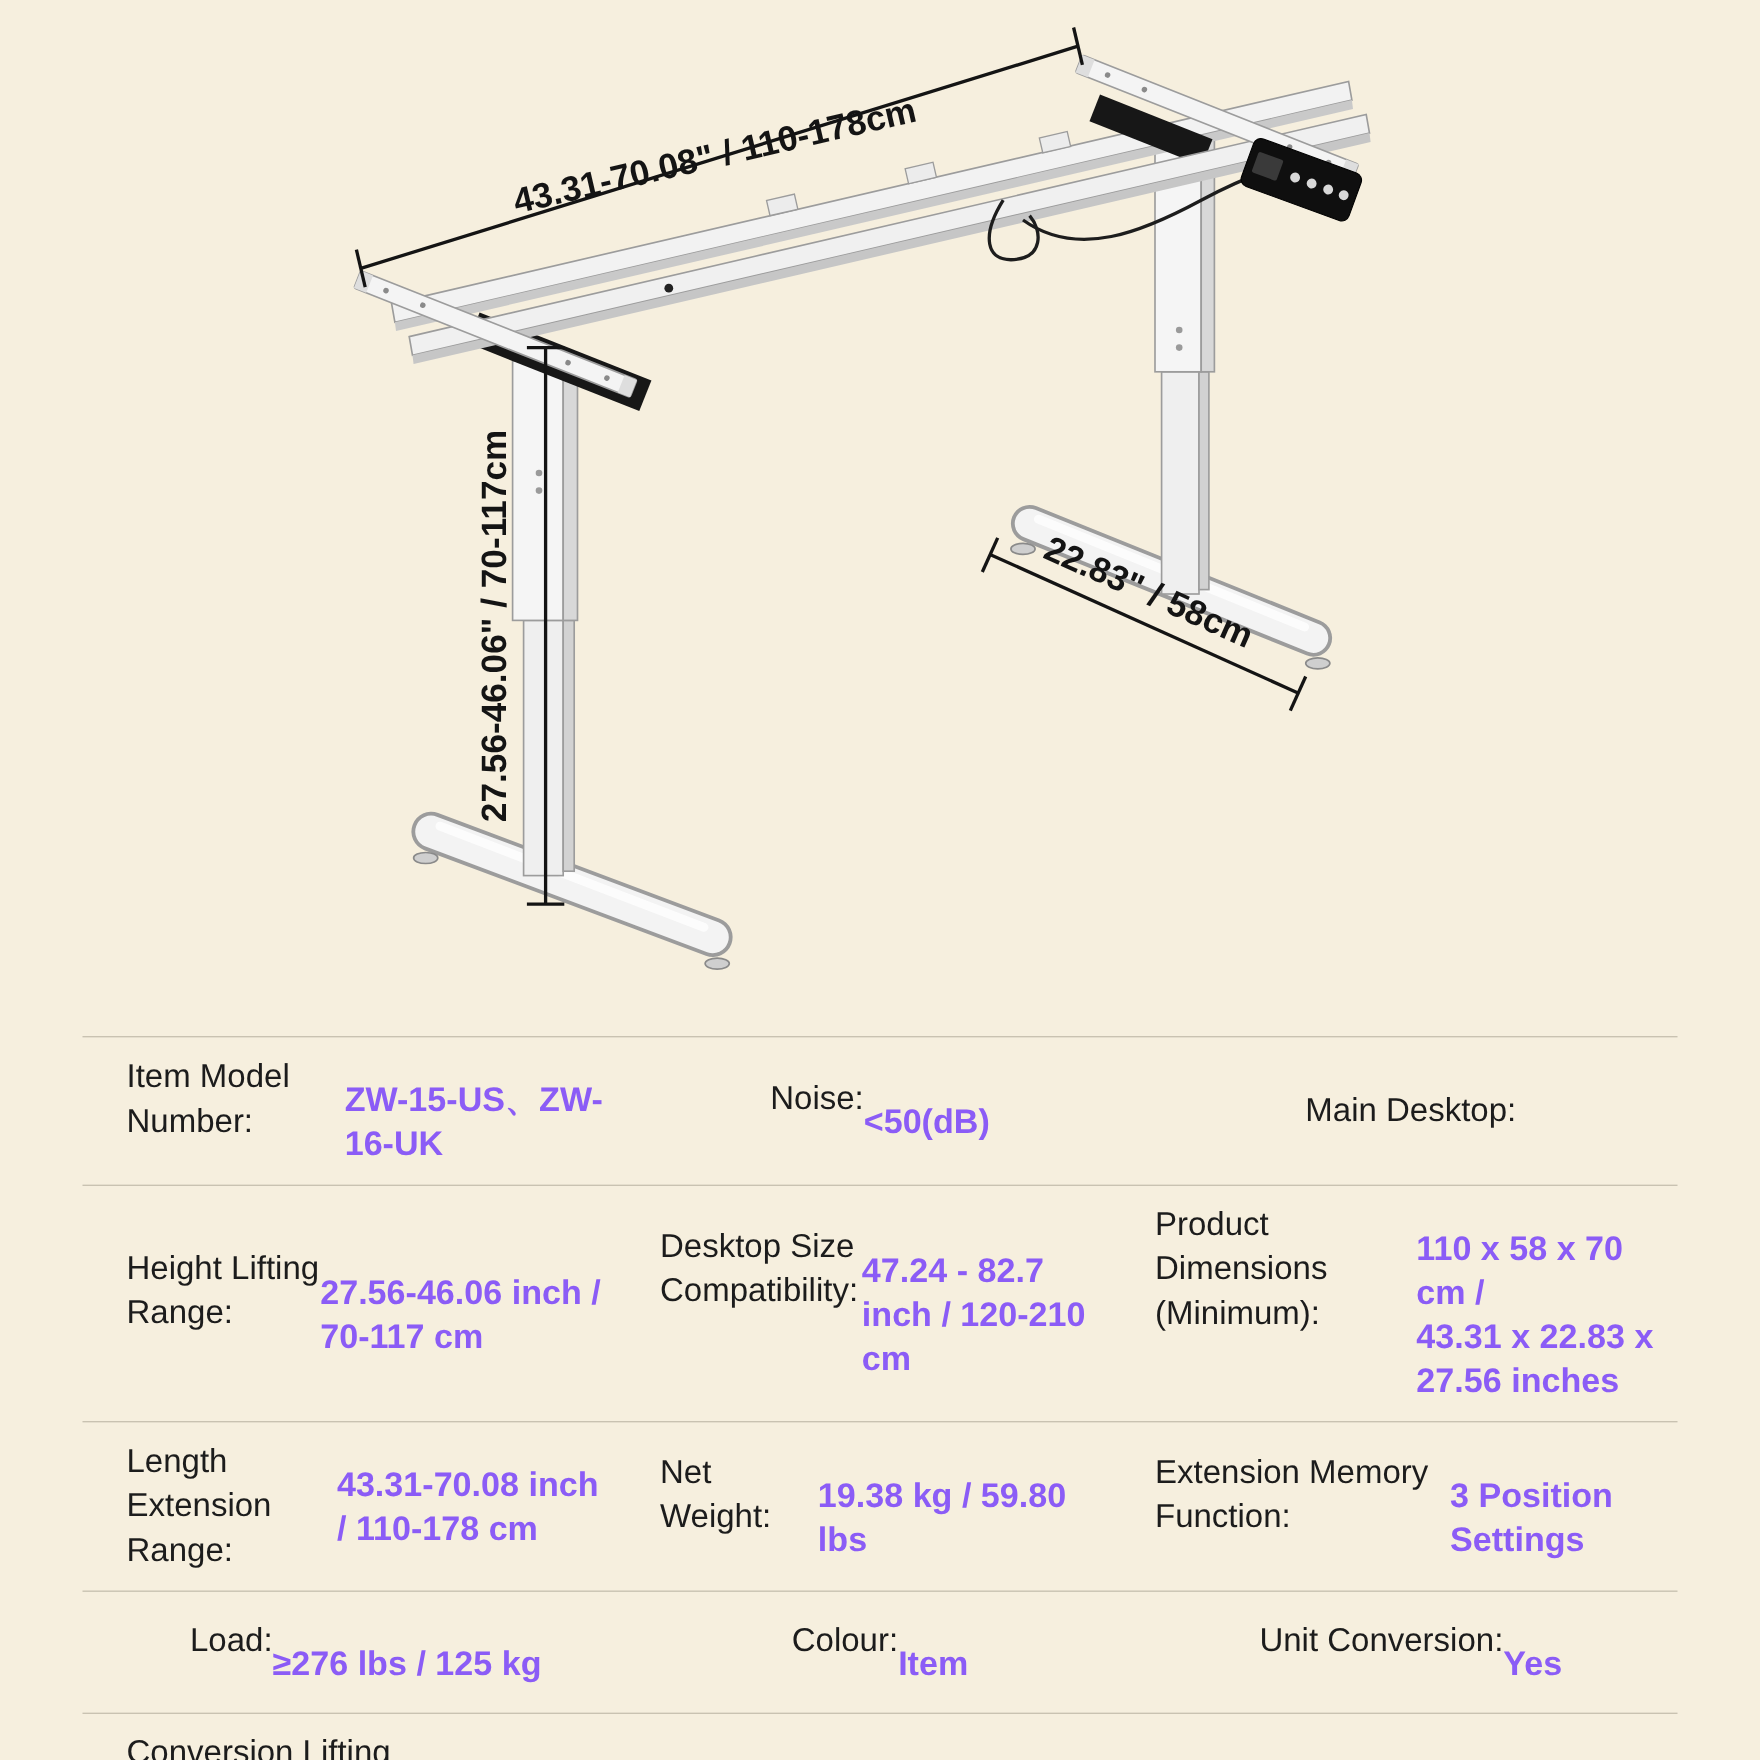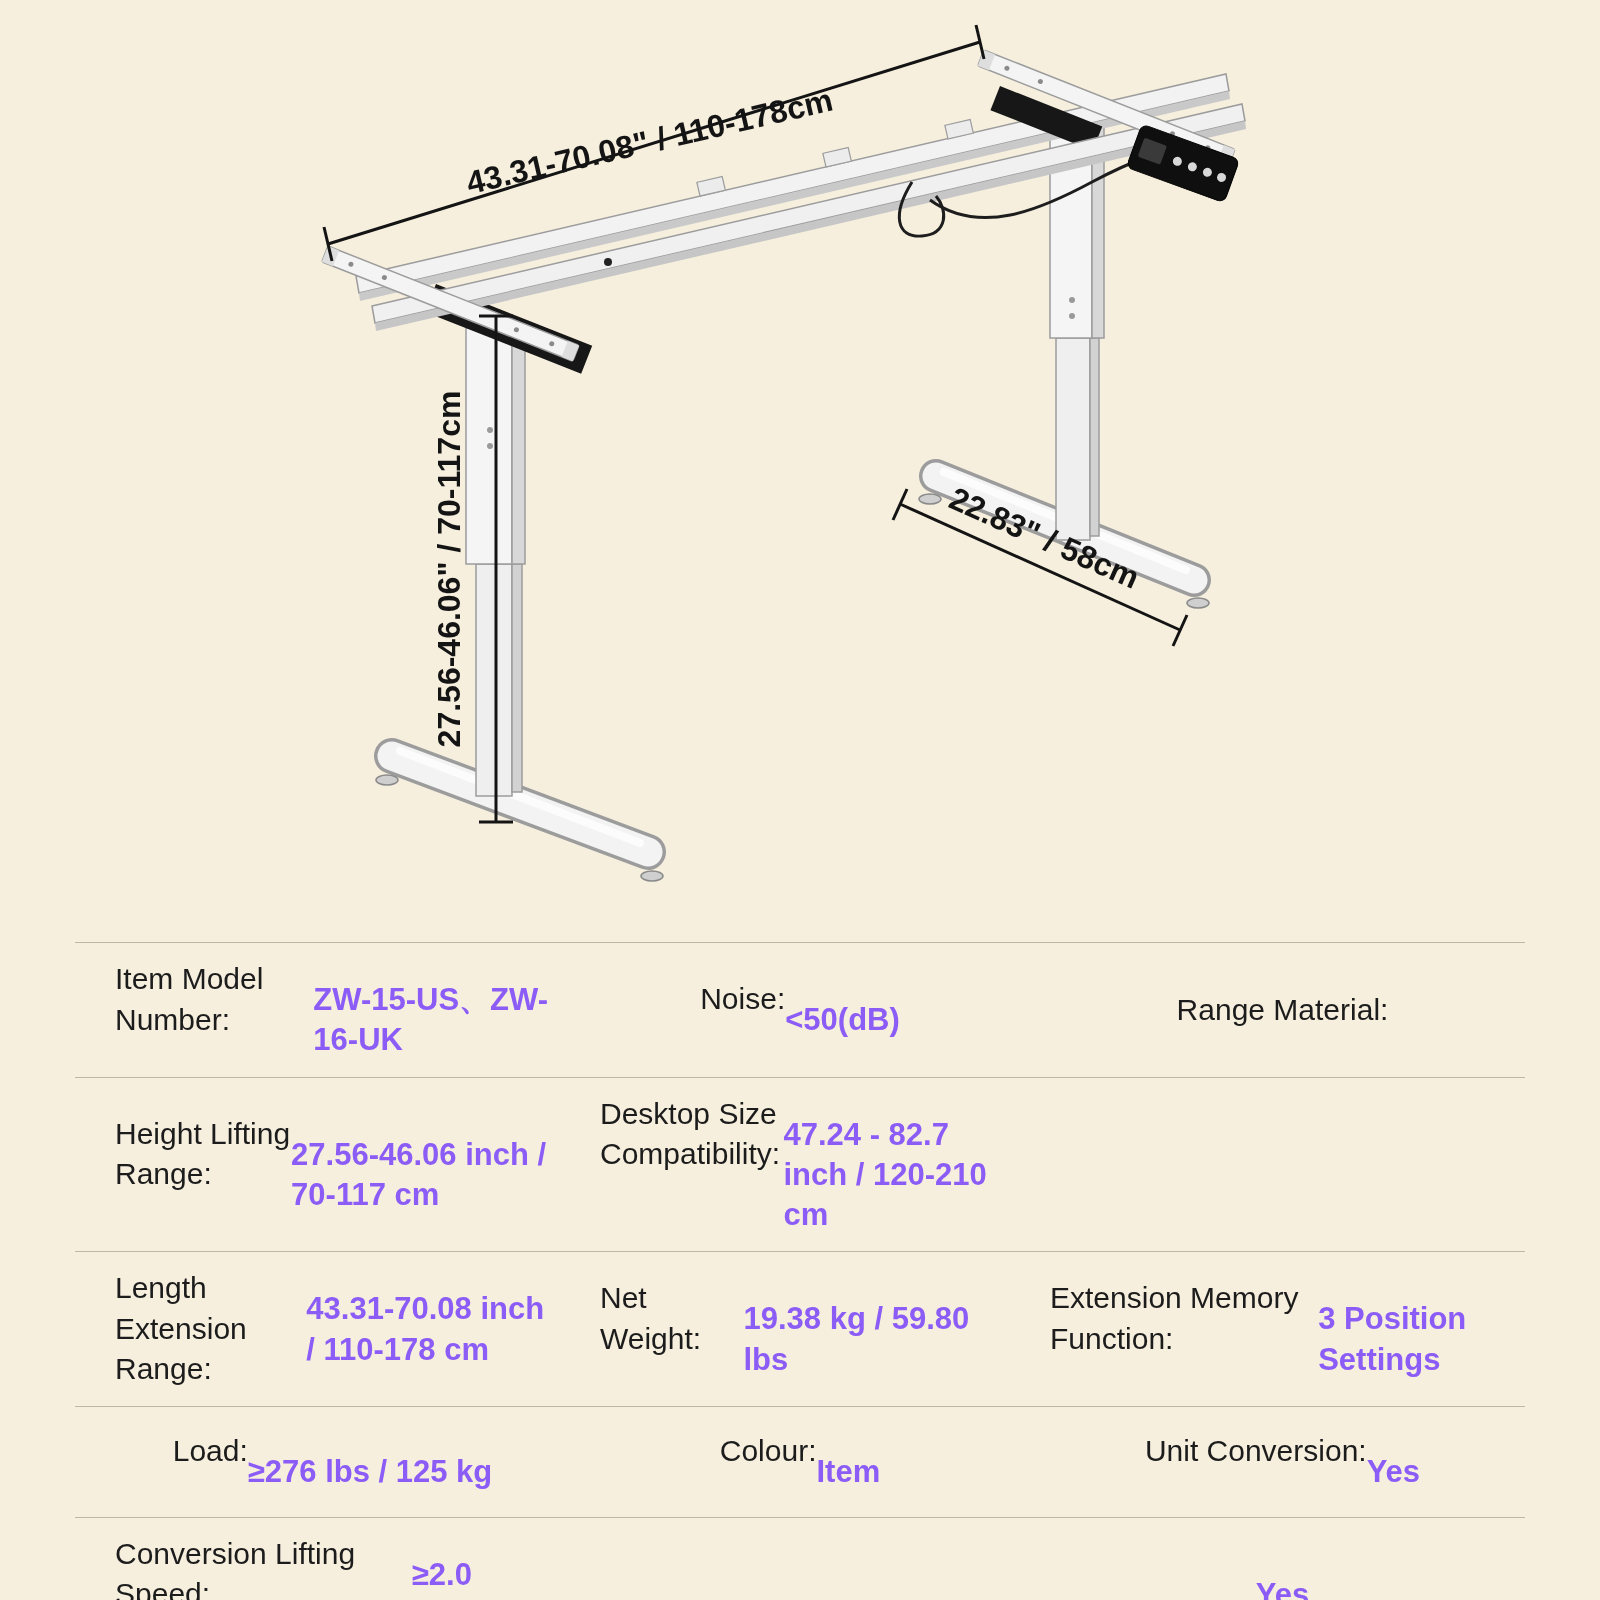--- a/index.html
+++ b/index.html
@@ -167,33 +167,38 @@
     <div class="spec-row row-1">
       <div class="spec-cell">
         <div class="spec-label">Item Model Number:</div>
         <div class="spec-value">ZW-15-US、ZW-16-UK</div>
       </div>
       <div class="spec-cell">
         <div class="spec-label">Noise:</div>
         <div class="spec-value">&lt;50(dB)</div>
       </div>
       <div class="spec-cell">
-        <div class="spec-label">Range Material:</div>
+        <div class="spec-label">Main Desktop:</div>
       </div>
     </div>
 
     <div class="spec-row row-2">
       <div class="spec-cell">
         <div class="spec-label">Height Lifting Range:</div>
         <div class="spec-value">27.56-46.06 inch / 70-117 cm</div>
       </div>
       <div class="spec-cell">
         <div class="spec-label">Desktop Size Compatibility:</div>
         <div class="spec-value">47.24 - 82.7 inch / 120-210 cm</div>
       </div>
+      <div class="spec-cell">
+        <div class="spec-label">Product Dimensions (Minimum):</div>
+        <div class="spec-value">110 x 58 x 70 cm /
+43.31 x 22.83 x 27.56 inches</div>
+      </div>
     </div>
 
     <div class="spec-row row-3">
       <div class="spec-cell">
         <div class="spec-label">Length Extension Range:</div>
         <div class="spec-value">43.31-70.08 inch / 110-178 cm</div>
       </div>
       <div class="spec-cell">
         <div class="spec-label">Net Weight:</div>
         <div class="spec-value">19.38 kg / 59.80 lbs</div>

